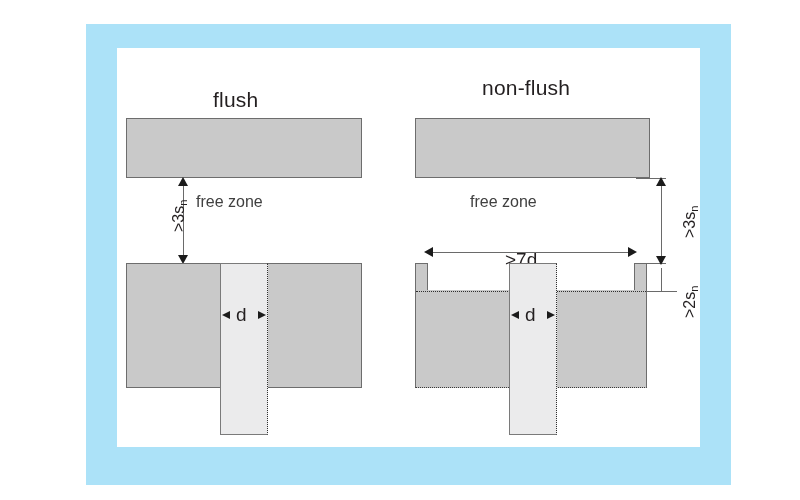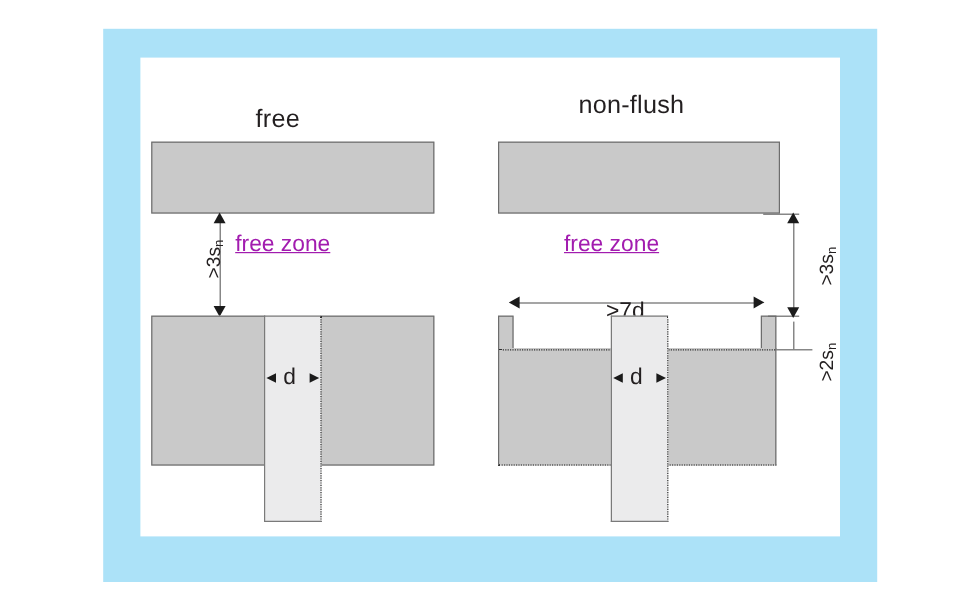--- a/index.html
+++ b/index.html
@@ -37,24 +37,23 @@
   
   .title-label {
     position: absolute;
     font-size: 21px;
     color: #231f20;
     letter-spacing: 0.2px;
     white-space: nowrap;
   }
   .zone-label {
     position: absolute;
-    font-size: 19px;
-    color: #a21caf;
+    font-size: 16px;
+    color: #404040;
     white-space: nowrap;
-    text-decoration: underline;
   }
   .dim-label {
     position: absolute;
     font-size: 16px;
     color: #231f20;
     white-space: nowrap;
   }
   .dim-label.vertical {
     transform-origin: 0 0;
     transform: rotate(-90deg);
@@ -152,21 +151,21 @@
   }
 </style>
 </head>
 <body>
 
 <div id="canvas">
 
   <div class="blue-frame"></div>
   <div class="white-stage"></div>
 
-  <div class="title-label" style="left:213px; top:88px;">free</div>
+  <div class="title-label" style="left:213px; top:88px;">flush</div>
 
   <div class="block" style="left:126px; top:118px; width:236px; height:60px;"></div>
 
   <div class="zone-label" style="left:196px; top:193px;">free zone</div>
 
   <div class="dim-v-line" style="left:183px; top:180px; height:82px;"></div>
   <div class="arrow up" style="left:178px; top:177px;"></div>
   <div class="arrow down" style="left:178px; top:255px;"></div>
   <div class="dim-label vertical" style="left:170px; top:232px;"><span>&gt;3s</span><sub>n</sub></div>
 

